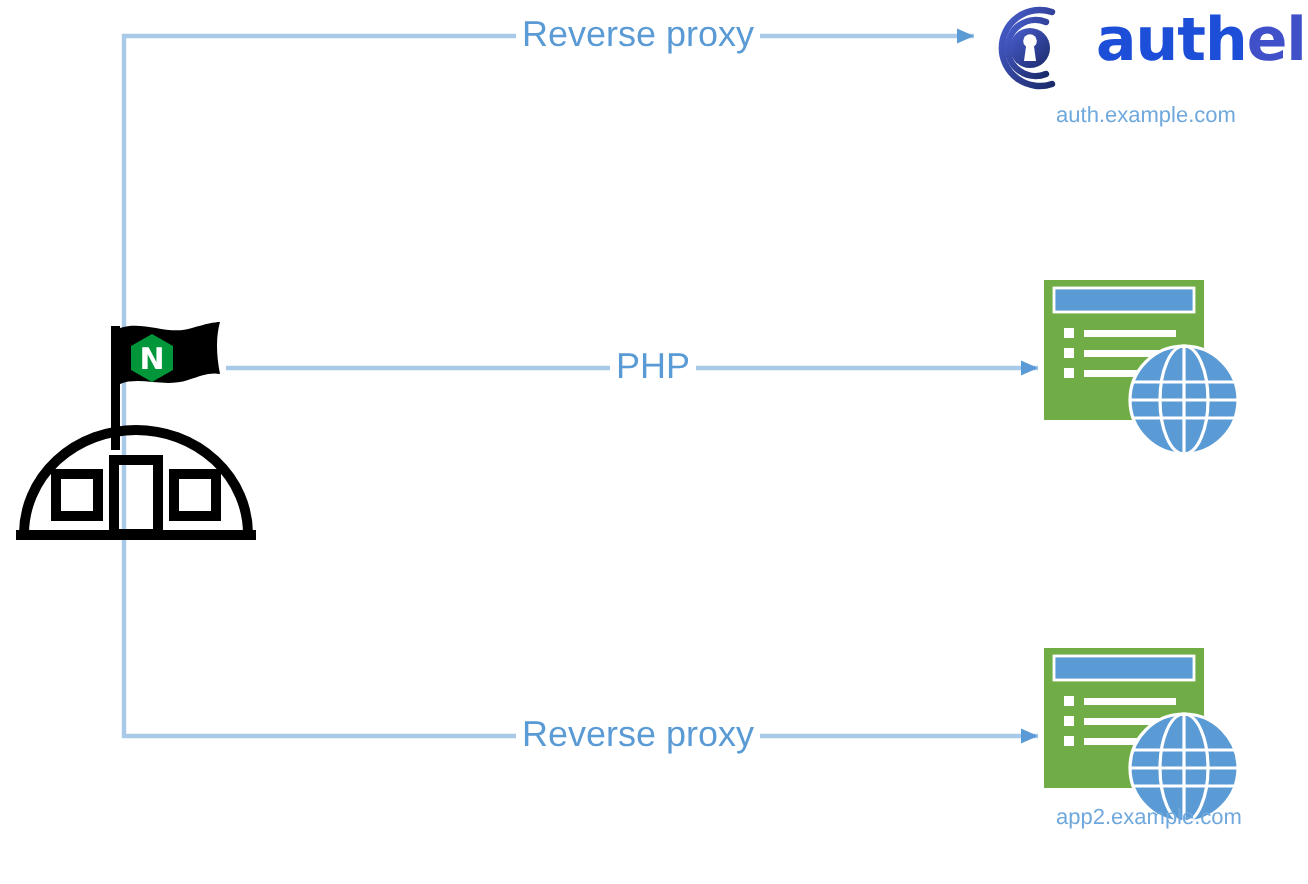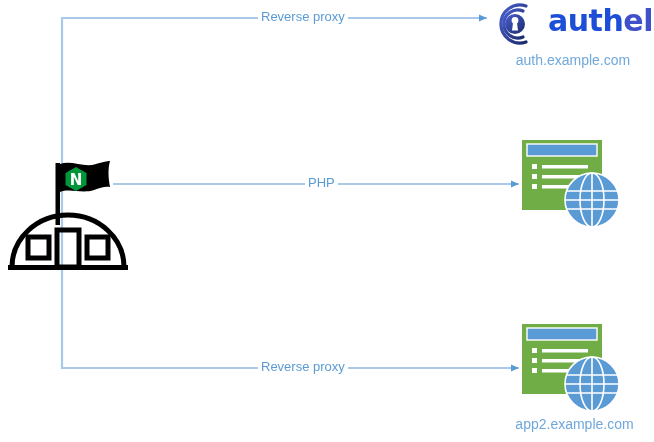--- a/index.html
+++ b/index.html
@@ -16,33 +16,33 @@
     height: 442px;
     background: #ffffff;
     overflow: hidden;
   }
   .abs { position: absolute; }
 
   
   .conn-label {
     position: absolute;
     color: #5B9BD5;
-    font-size: 13px;
+    font-size: 18px;
     font-family: "Liberation Sans", sans-serif;
     white-space: nowrap;
     background: #ffffff;
     padding: 0 3px;
     line-height: 16px;
   }
 
   
   .host-label {
     position: absolute;
     color: #6FA8DC;
-    font-size: 14px;
+    font-size: 11px;
     font-family: "Liberation Sans", sans-serif;
     white-space: nowrap;
     text-align: center;
   }
 
   
   .authelia-word {
     position: absolute;
     font-family: "DejaVu Sans", sans-serif;
     font-weight: bold;
@@ -181,15 +181,15 @@
         <line x1="46" y1="53" x2="98" y2="53" stroke="#ffffff" stroke-width="1.6"></line>
         <line x1="45" y1="62" x2="99" y2="62" stroke="#ffffff" stroke-width="1.6"></line>
         <line x1="46" y1="71" x2="98" y2="71" stroke="#ffffff" stroke-width="1.6"></line>
         <line x1="72" y1="35" x2="72" y2="89" stroke="#ffffff" stroke-width="1.6"></line>
         <ellipse cx="72" cy="62" rx="12" ry="27" fill="none" stroke="#ffffff" stroke-width="1.6"></ellipse>
         <circle cx="72" cy="62" r="27" fill="none" stroke="#ffffff" stroke-width="1.6"></circle>
       </g>
     </svg>
   </div>
 
-  <div class="host-label" style="left:495px; top:416px; width:159px;">app2.example.com</div>
+  <div class="host-label" style="left:495px; top:403px; width:159px;">app2.example.com</div>
 
 </div>
 
 </body></html>

